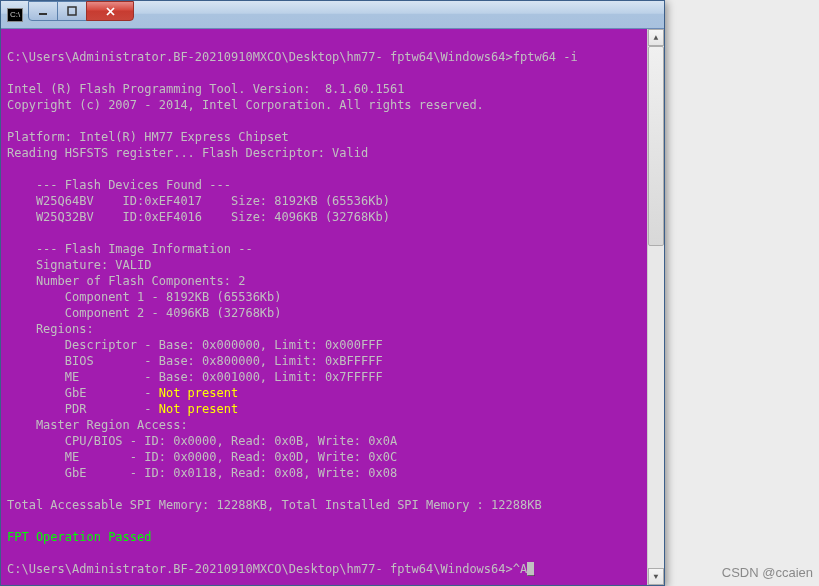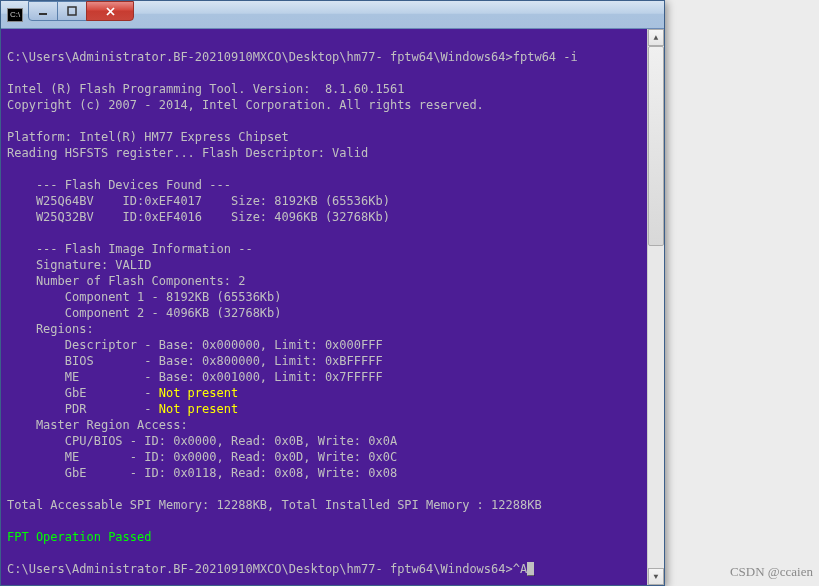--- a/index.html
+++ b/index.html
@@ -81,21 +81,21 @@
       border-color: #9c3028;
     }
     .console-wrap {
       flex: 1;
       display: flex;
       background: #000;
       overflow: hidden;
     }
     .console {
       flex: 1;
-      background: #4c1d95;
+      background: #a21caf;
       color: #c0c0c0;
       padding: 4px 6px 9px 6px;
       font-family: "Lucida Console", "Consolas", monospace;
       font-size: 12px;
       line-height: 16px;
       white-space: pre;
       overflow: hidden;
     }
     .scrollbar {
       width: 17px;
@@ -128,21 +128,21 @@
       border: 1px solid #adadad;
       border-radius: 2px;
     }
     .yellow { color: #ffff00; }
     .green { color: #00ff00; }
     .cursor { background: #c0c0c0; color: #000; }
     .watermark {
       position: absolute;
       right: 6px;
       bottom: 6px;
-      font-family: Liberation Serif, serif;
+      font-family: Liberation Sans, sans-serif;
       font-size: 13px;
       color: rgba(120,120,120,0.85);
     }
   </style>
 </head>
 <body>
 
 <div class="window">
   <div class="titlebar">
     <div class="titlebar-icon">

